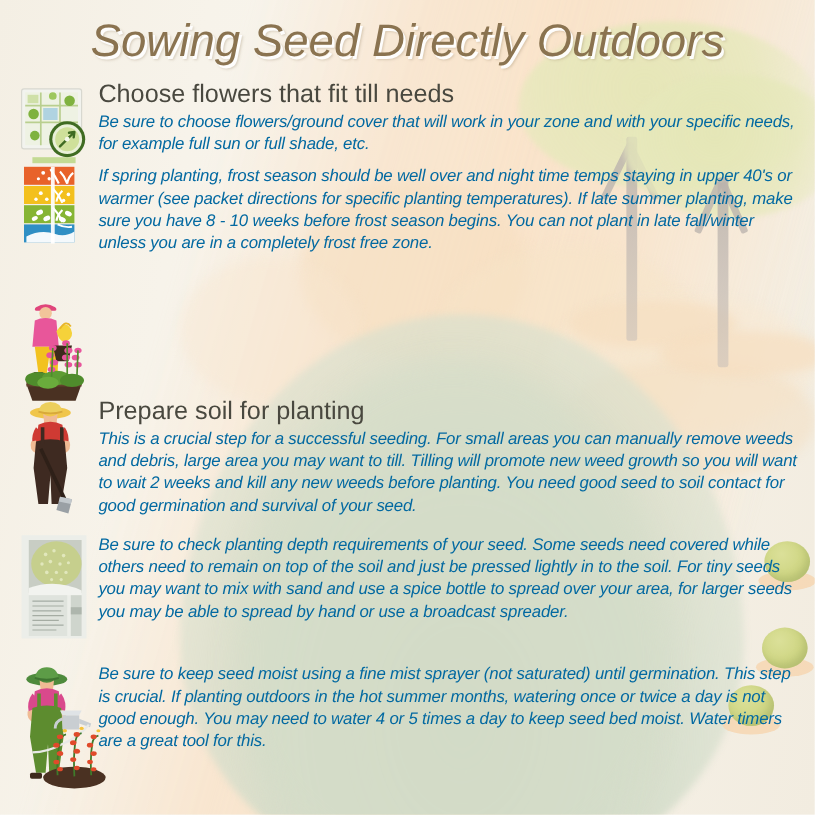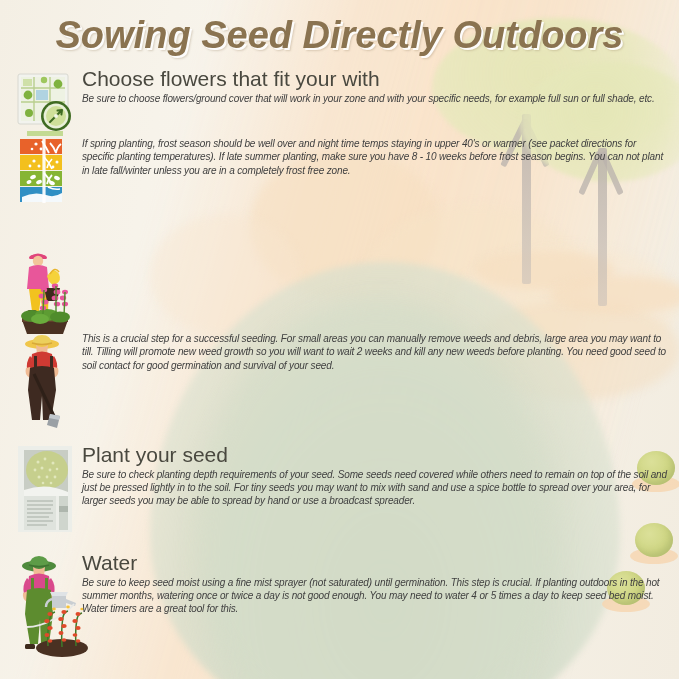--- a/index.html
+++ b/index.html
@@ -141,21 +141,21 @@
   #bush2 { left: 630px; top: 512px; width: 48px; height: 52px; }
   #bush3 { left: 602px; top: 560px; width: 48px; height: 52px; }
 
   
   #title {
     position: absolute;
     left: 0; right: 0; top: 14px;
     text-align: center;
     font-family: "Liberation Sans", "DejaVu Sans", sans-serif;
     font-size: 38px;
-    font-weight: bold;
+    font-weight: normal;
     font-style: italic;
     letter-spacing: 0px;
     color: #8a7350;
     text-shadow: 2px 2px 0 rgba(255,255,255,0.95), 3px 3px 2px rgba(150,130,100,0.30);
     white-space: nowrap;
   }
 
   
   #sections { position: absolute; left: 0; top: 0; width: 679px; }
   .section { position: absolute; left: 0; width: 679px; }
@@ -174,23 +174,23 @@
     font-size: 21px;
     font-weight: normal;
     color: #49483f;
     line-height: 1.08;
     margin: 0 0 1px 0;
     white-space: nowrap;
   }
   .sec-body {
     font-family: "Liberation Sans", "DejaVu Sans", sans-serif;
     font-style: italic;
-    font-size: 10px;
+    font-size: 14px;
     line-height: 1.33;
-    color: #404040;
+    color: #0369a1;
     margin: 0;
     letter-spacing: -0.15px;
   }
 
   
   #sec0 { top: 68px; }
   #sec1 { top: 137px; }
   #sec2 { top: 248px; }
   #sec3 { top: 332px; }
   #sec4 { top: 444px; }
@@ -268,21 +268,21 @@
           <circle cx="30" cy="12" r="3.2" fill="#9ec75e"></circle>
           <circle cx="42" cy="48" r="15" fill="#3f6b22"></circle>
           <circle cx="42" cy="48" r="12.4" fill="#e9f0d8"></circle>
           <circle cx="42" cy="48" r="10" fill="#cfe09a"></circle>
           <path d="M36 54 L48 42 M48 42 l-4.5 0.6 M48 42 l-0.6 4.5" stroke="#3f6b22" stroke-width="2" fill="none" stroke-linecap="round"></path>
           <circle cx="42" cy="48" r="2" fill="#f3f7e8"></circle>
           <rect x="13" y="63" width="36" height="5" fill="#b7d47e" opacity="0.8"></rect>
         </svg>
       </div>
       <div class="sec-text">
-        <div class="sec-head">Choose flowers that fit your with</div>
+        <div class="sec-head">Choose flowers that fit till needs</div>
         <div class="sec-body">Be sure to choose flowers/ground cover  that will work in your zone and with your specific needs, for example full sun or full shade, etc.</div>
       </div>
     </div>
 
     <div class="section" id="sec1">
       <div class="sec-icon">
         <svg class="icon-svg" viewBox="0 0 62 74" xmlns="http://www.w3.org/2000/svg">
           <rect x="6" y="2" width="42" height="15" fill="#e8622a"></rect>
           <rect x="6" y="18" width="42" height="15" fill="#f3c01d"></rect>
           <rect x="6" y="34" width="42" height="15" fill="#86b534"></rect>
@@ -395,20 +395,21 @@
 
           <path d="M16 36 q12 -4 24 0 l2 22 -5 30 -8 0 -1 -24 -2 24 -8 0 -4 -30z" fill="#3e2a21"></path>
           <path d="M20 24 l3 0 0 14 -3 0z M36 24 l3 0 0 14 -3 0z" fill="#3e2a21"></path>
 
           <path d="M20 42 L40 84" stroke="#2e2018" stroke-width="3"></path>
           <path d="M36 82 l10 2 -3 12 -10 -3z" fill="#9aa0a5"></path>
           <path d="M36 82 l10 2 -1 4 -10 -2z" fill="#c2c8cc"></path>
         </svg>
       </div>
       <div class="sec-text">
+        <div class="sec-head">Prepare soil for planting</div>
         <div class="sec-body">This is a crucial step for a successful seeding. For small areas you can manually remove weeds and debris, large area you may want to till. Tilling will promote new weed growth so you will want to wait 2 weeks and kill any new weeds before planting. You need good seed to soil contact for good germination and survival of your seed.</div>
       </div>
     </div>
 
     <div class="section" id="sec4">
       <div class="sec-icon">
         <svg class="icon-svg" viewBox="0 0 62 92" xmlns="http://www.w3.org/2000/svg" style="height:92px">
           <rect x="4" y="2" width="54" height="86" fill="#eceee9"></rect>
           <rect x="10" y="6" width="44" height="44" fill="#c8cdc4"></rect>
           <ellipse cx="33" cy="26" rx="21" ry="19" fill="#c6cf8d"></ellipse>
@@ -429,21 +430,20 @@
           <path d="M10 46 q22 -8 44 2 l0 4 -44 0z" fill="#f2f3ef"></path>
           <rect x="10" y="52" width="32" height="34" fill="#dfe3dd"></rect>
           <g stroke="#9ba39a" stroke-width="1" opacity="0.85">
             <path d="M13 57 h26 M13 61 h26 M13 65 h24 M13 69 h26 M13 73 h22 M13 77 h26 M13 81 h20"></path>
           </g>
           <rect x="45" y="52" width="9" height="34" fill="#cfd5cd"></rect>
           <rect x="45" y="62" width="9" height="6" fill="#aeb6ad"></rect>
         </svg>
       </div>
       <div class="sec-text">
-        <div class="sec-head">Plant your seed</div>
         <div class="sec-body">Be sure to check planting depth requirements of  your seed.  Some seeds need covered while others need to remain on top of the soil and just be pressed lightly in to the  soil. For tiny seeds you may want to mix with sand and use a spice bottle to spread over your area, for larger seeds you may be able to spread by hand or use a broadcast spreader.</div>
       </div>
     </div>
 
     <div class="section" id="sec5">
       <div class="sec-icon" style="width:76px;height:110px">
         <svg class="icon-svg" viewBox="0 0 76 110" xmlns="http://www.w3.org/2000/svg">
 
           <ellipse cx="25" cy="14" rx="17" ry="5.5" fill="#4e8a3c"></ellipse>
           <path d="M15 14 q1 -10 10 -10 q9 0 10 10 z" fill="#5d9c47"></path>
@@ -493,19 +493,18 @@
             <ellipse cx="64" cy="89" rx="2.3" ry="1.7"></ellipse>
           </g>
           <g fill="#f5c23a">
             <ellipse cx="40" cy="57" rx="1.8" ry="1.4"></ellipse>
             <ellipse cx="54" cy="55" rx="1.8" ry="1.4"></ellipse>
             <ellipse cx="68" cy="57" rx="1.7" ry="1.3"></ellipse>
           </g>
         </svg>
       </div>
       <div class="sec-text">
-        <div class="sec-head">Water</div>
         <div class="sec-body">Be sure to keep seed moist using a fine mist sprayer (not saturated) until germination. This step is crucial. If planting outdoors in the hot summer months, watering once  or twice a day is not good enough. You may need to water 4 or 5 times a day to keep seed bed moist. Water timers are a great tool for this.</div>
       </div>
     </div>
 
   </div>
 </div>
 
 </body></html>

